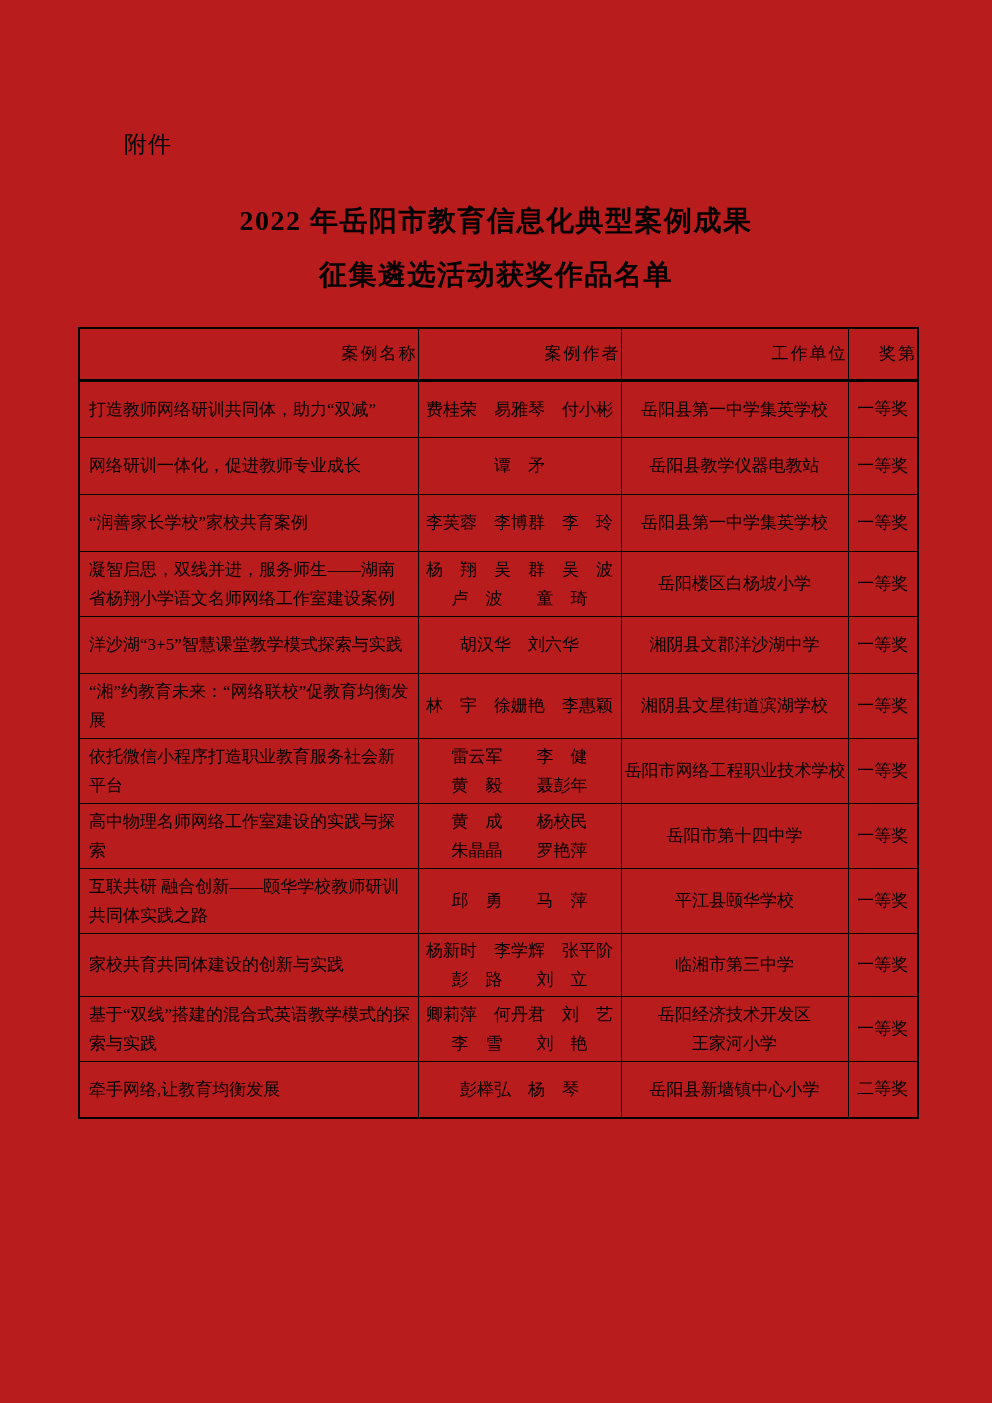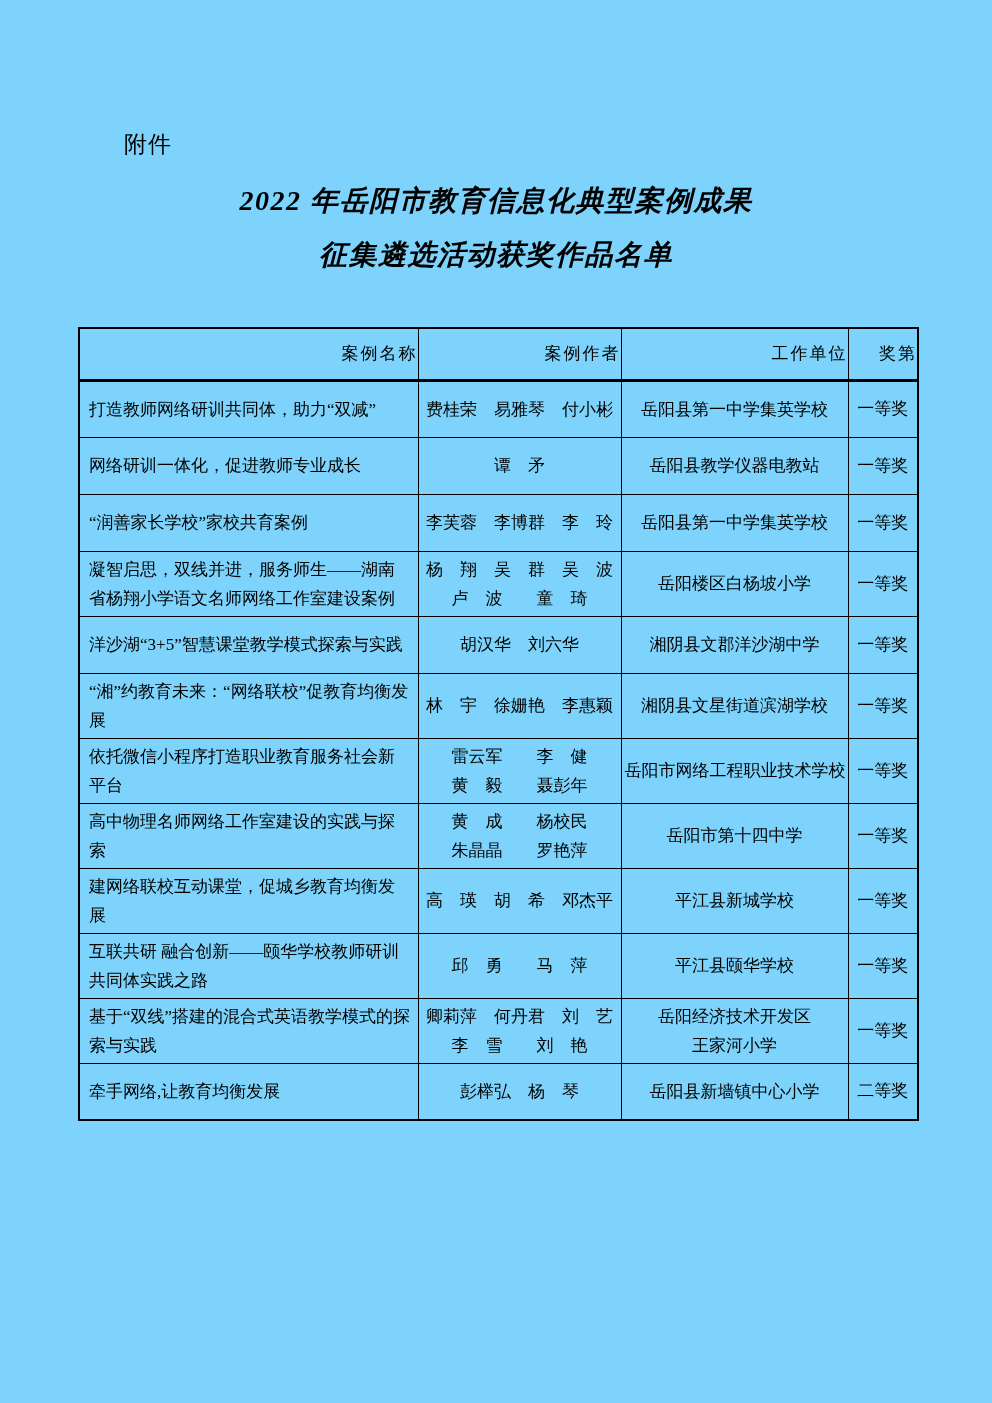--- a/index.html
+++ b/index.html
@@ -5,44 +5,43 @@
   * { margin: 0; padding: 0; box-sizing: border-box; }
   html, body { background: #ffffff; }
   body {
     font-family: "Liberation Serif", "DejaVu Serif", serif;
     color: #000000;
   }
   .page {
     position: relative;
     width: 992px;
     height: 1403px;
-    background: #7dd3fc;
+    background: #b91c1c;
     overflow: hidden;
   }
   .attachment {
     position: absolute;
     left: 124px;
     top: 129px;
     font-family: "Liberation Sans", "DejaVu Sans", sans-serif;
     font-size: 23px;
     font-weight: 500;
     letter-spacing: 1px;
   }
   .title {
     position: absolute;
-    top: 174px;
+    top: 194px;
     left: 0;
     width: 100%;
     text-align: center;
     font-family: "Liberation Serif", "DejaVu Serif", serif;
     font-weight: bold;
     font-size: 28px;
     line-height: 54px;
     letter-spacing: 1.5px;
-    font-style: italic;
   }
   .title .title-line { display: block; }
   table.awards-table {
     position: absolute;
     left: 78px;
     top: 327px;
     width: 839px;
     border-collapse: collapse;
     table-layout: fixed;
     font-size: 17px;
@@ -183,36 +182,37 @@
     <td class="cell-authors">
             <span class="line">黄　成　　杨校民</span>
             <span class="line">朱晶晶　　罗艳萍</span>
           </td>
     <td class="cell-unit">
             <span class="line">岳阳市第十四中学</span>
           </td>
     <td class="cell-award">一等奖</td>
   </tr>
         <tr>
-    <td class="cell-case">建网络联校互动课堂，促城乡教育均衡发展</td>
-    <td class="cell-authors">
-            <span class="line">高　瑛　胡　希　邓杰平</span>
-          </td>
-    <td class="cell-unit">
-            <span class="line">平江县新城学校</span>
-          </td>
-    <td class="cell-award">一等奖</td>
-  </tr>
-        <tr>
     <td class="cell-case">互联共研 融合创新——颐华学校教师研训共同体实践之路</td>
     <td class="cell-authors">
             <span class="line">邱　勇　　马　萍</span>
           </td>
     <td class="cell-unit">
             <span class="line">平江县颐华学校</span>
+          </td>
+    <td class="cell-award">一等奖</td>
+  </tr>
+        <tr>
+    <td class="cell-case">家校共育共同体建设的创新与实践</td>
+    <td class="cell-authors">
+            <span class="line">杨新时　李学辉　张平阶</span>
+            <span class="line">彭　路　　刘　立</span>
+          </td>
+    <td class="cell-unit">
+            <span class="line">临湘市第三中学</span>
           </td>
     <td class="cell-award">一等奖</td>
   </tr>
         <tr>
     <td class="cell-case">基于“双线”搭建的混合式英语教学模式的探索与实践</td>
     <td class="cell-authors">
             <span class="line">卿莉萍　何丹君　刘　艺</span>
             <span class="line">李　雪　　刘　艳</span>
           </td>
     <td class="cell-unit">

